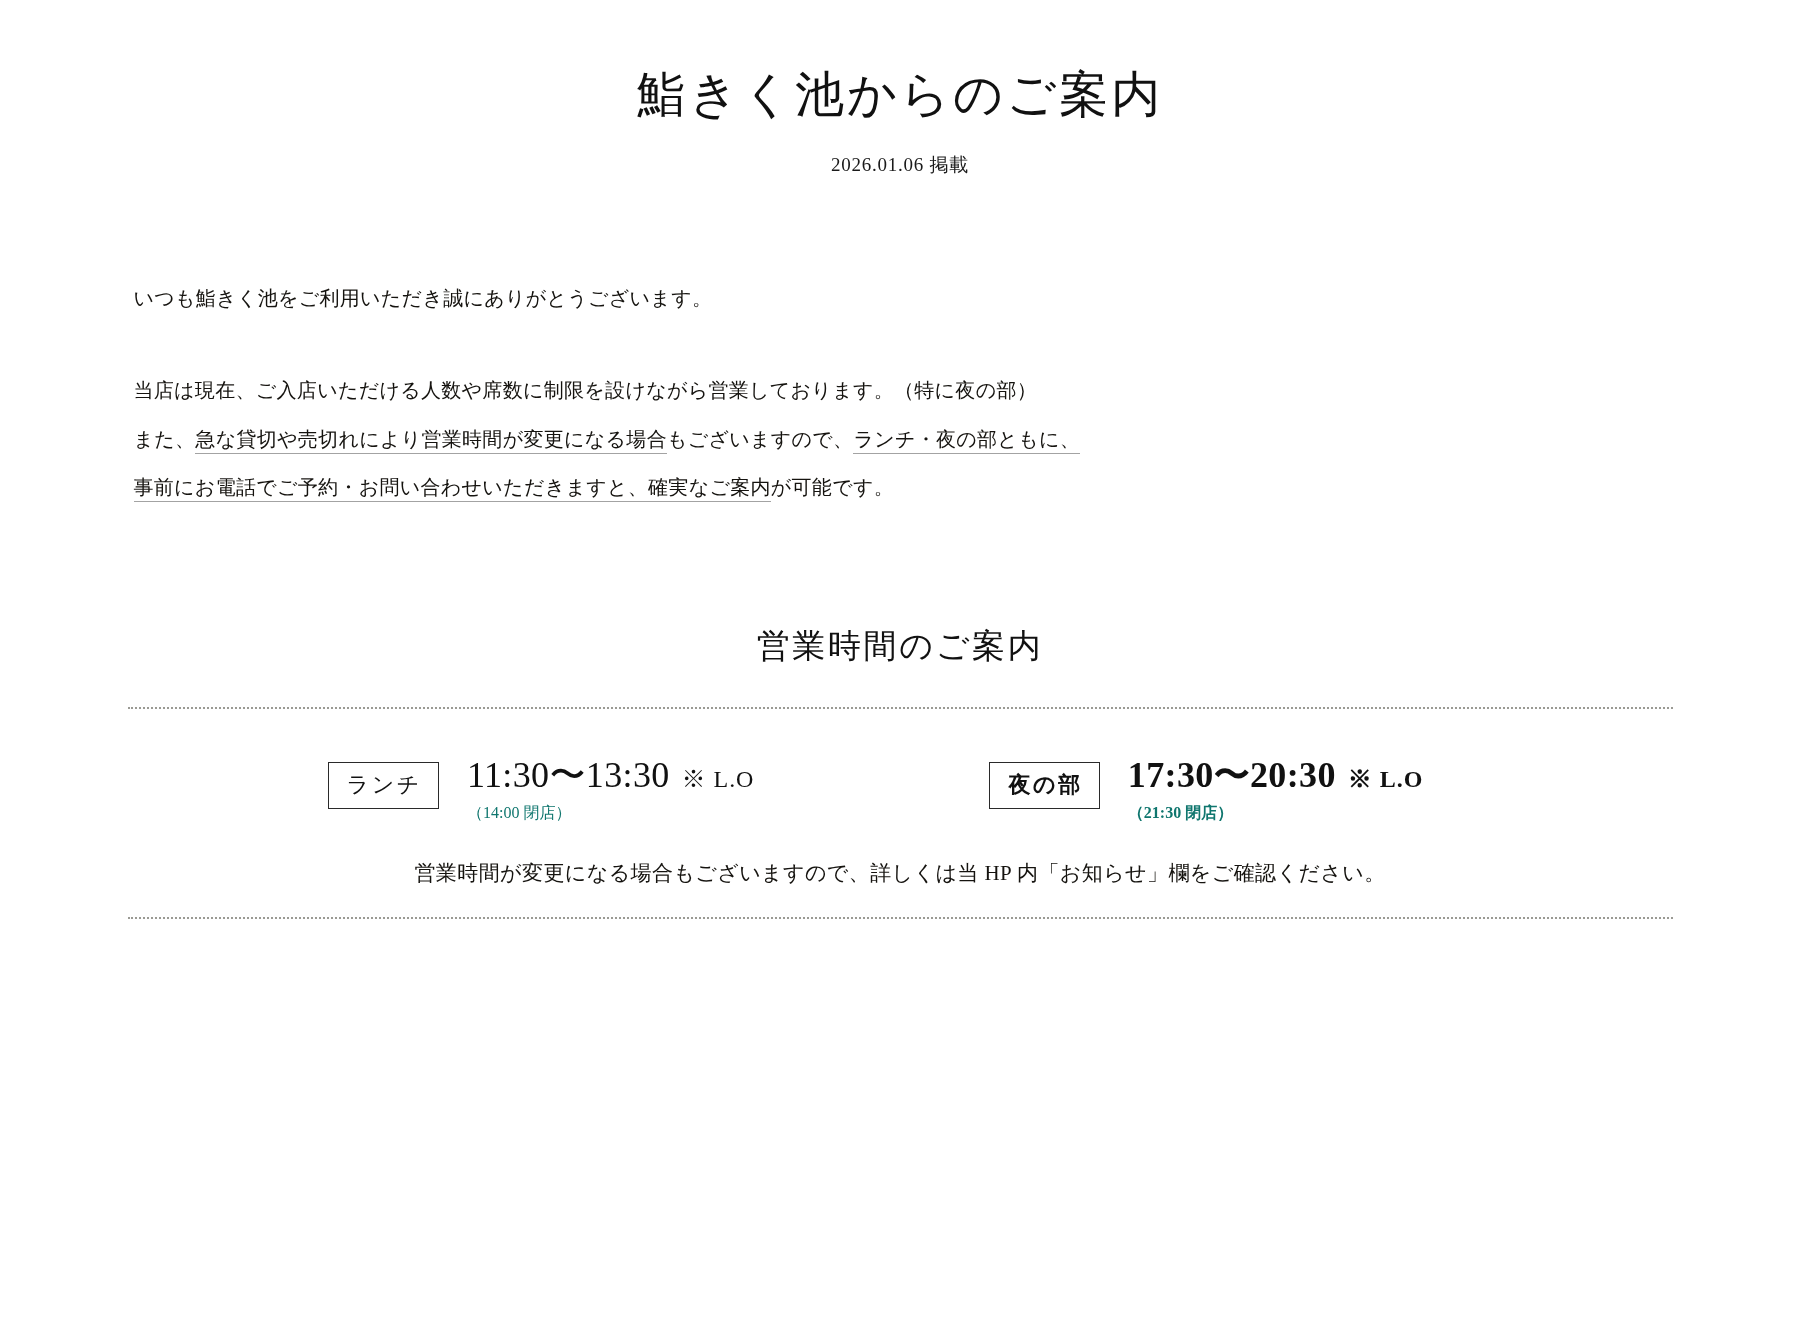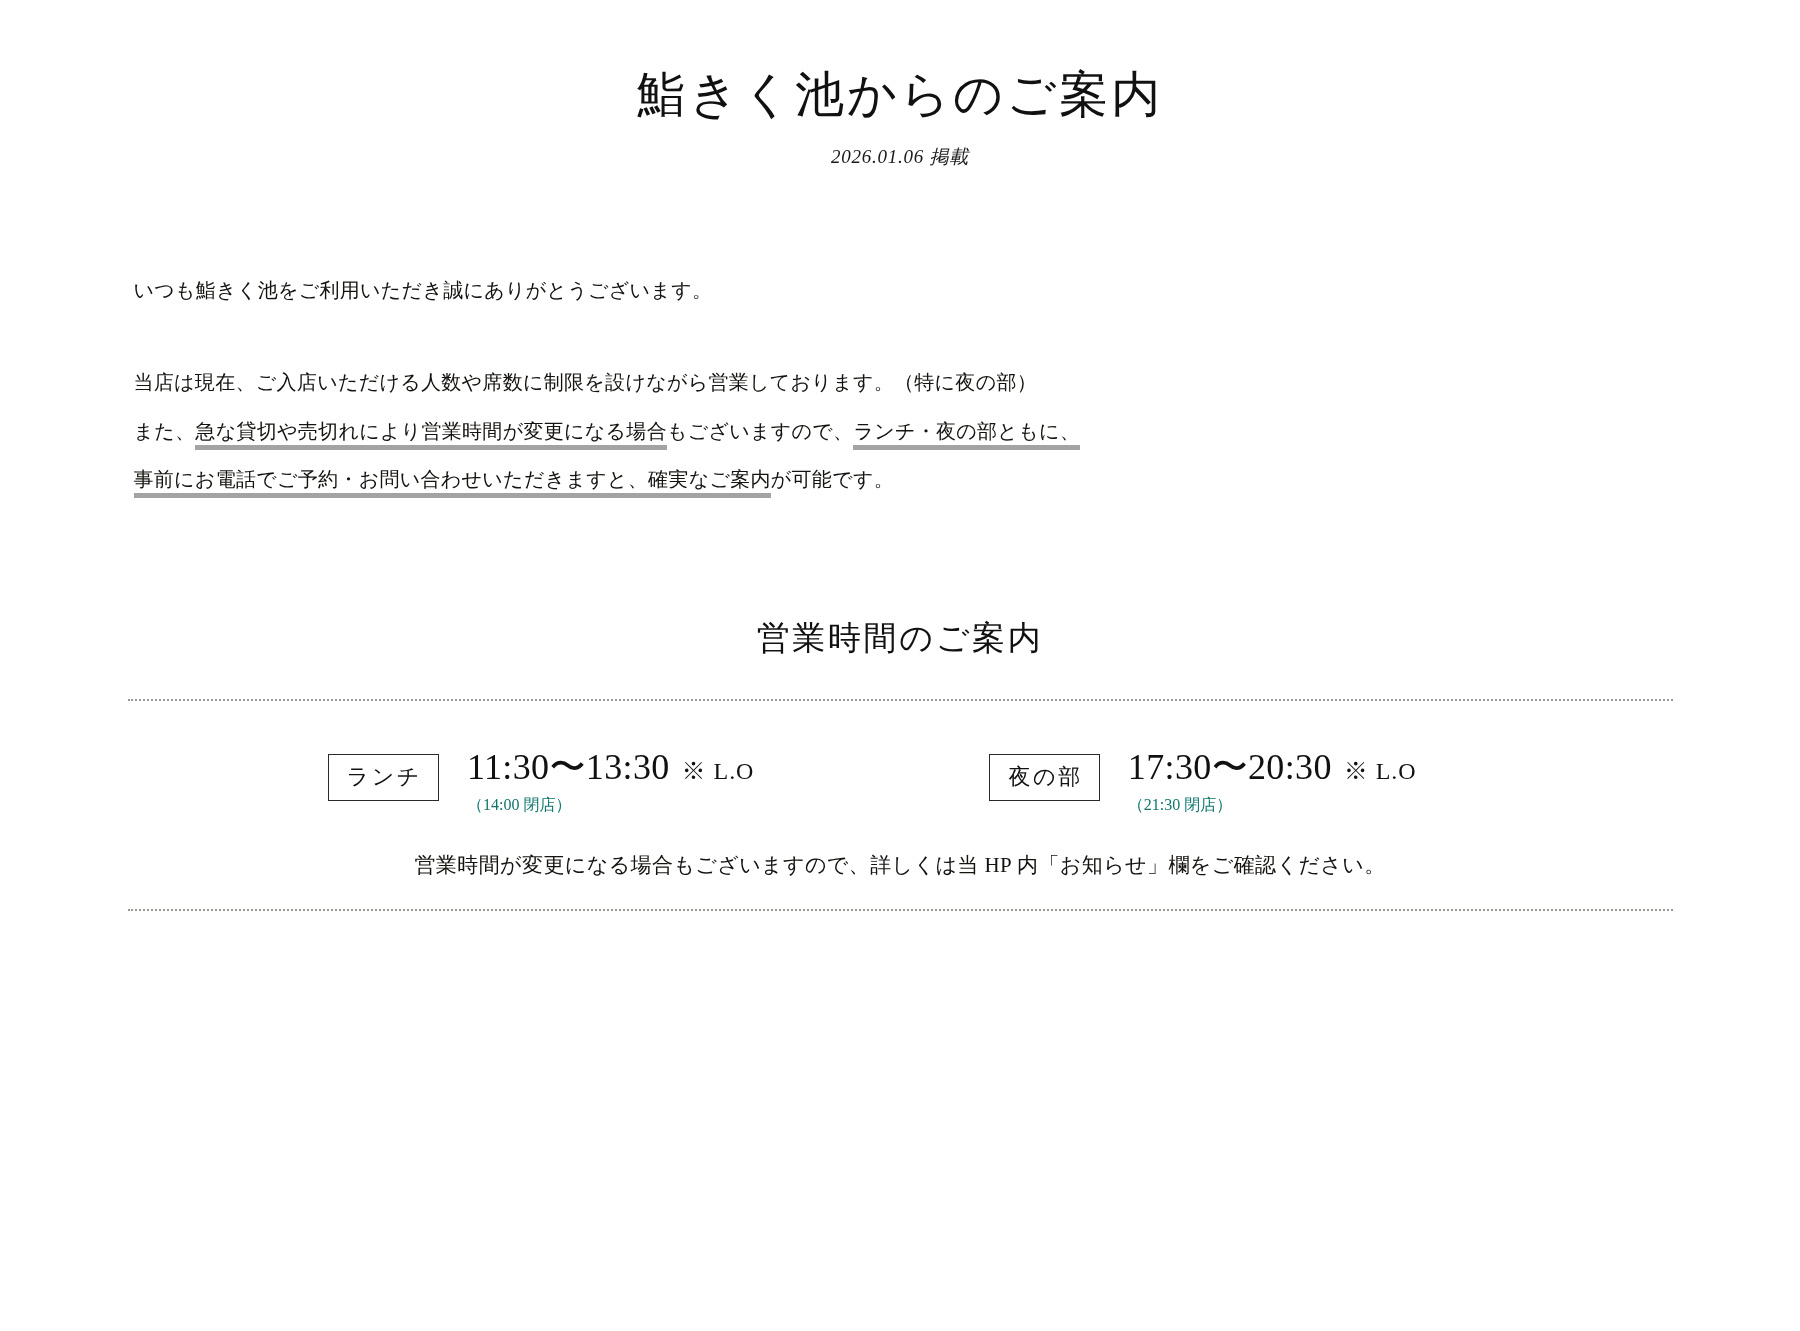--- a/index.html
+++ b/index.html
@@ -27,23 +27,22 @@
     font-size: 49px;
     font-weight: 500;
     letter-spacing: 0.06em;
     margin: 62px 0 0 0;
     color: #111111;
   }
   .doc-date {
     text-align: center;
     font-size: 19px;
     letter-spacing: 0.04em;
-    margin: 16px 0 0 0;
+    margin: 24px 0 0 0;
     color: #1a1a1a;
-    font-style: italic;
   }
 
   
   .body-block {
     margin: 96px 0 0 0;
     padding: 0 0 0 6px;
   }
   .para {
     font-size: 20px;
     line-height: 2.42;
@@ -52,21 +51,21 @@
     margin: 0;
   }
   .para + .para {
     margin-top: 44px;
   }
   .para .line {
     display: block;
     white-space: nowrap;
   }
   .u {
-    border-bottom: 5px solid #a3a3a3;
+    border-bottom: 1px solid #a3a3a3;
     padding-bottom: 3px;
   }
 
   
   .hours-section {
     margin-top: 112px;
   }
   .hours-title {
     text-align: center;
     font-size: 33px;
@@ -85,21 +84,21 @@
     display: flex;
     align-items: flex-start;
     padding: 46px 0 10px 0;
     gap: 47px;
   }
   .slot {
     display: flex;
     align-items: flex-start;
   }
   .slot-lunch { margin-left: 200px; }
-  .slot-dinner { margin-left: 188px; }
+  .slot-dinner { margin-left: 188px; font-weight: bold; }
   .badge {
     border: 1px solid #2a2a2a;
     font-size: 22px;
     letter-spacing: 0.12em;
     padding: 11px 16px 12px 18px;
     line-height: 1;
     white-space: nowrap;
     color: #111111;
     margin-top: 7px;
   }

